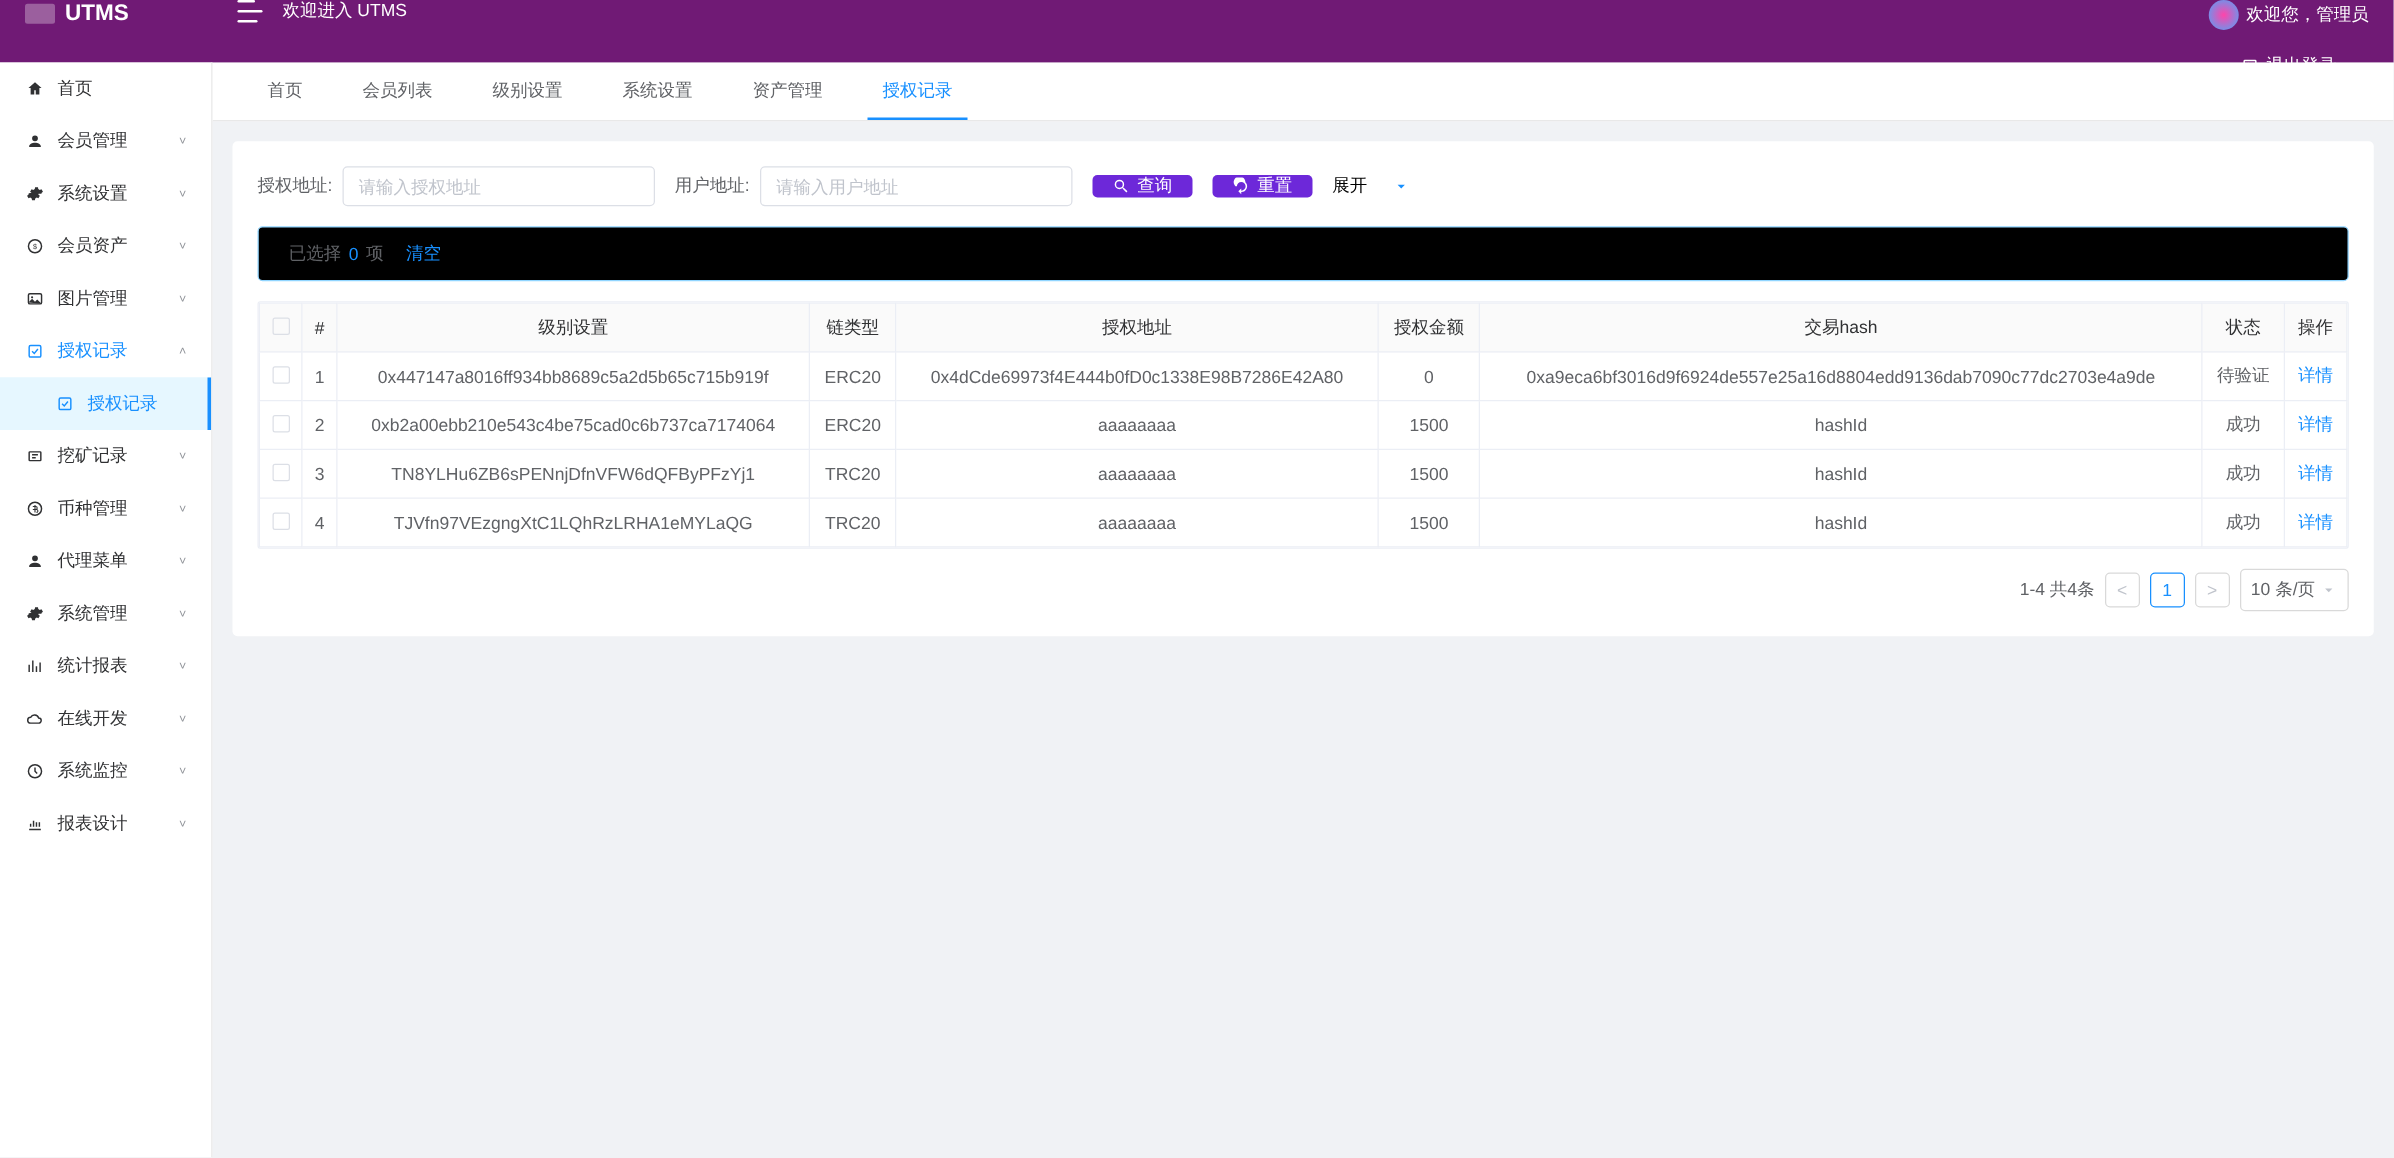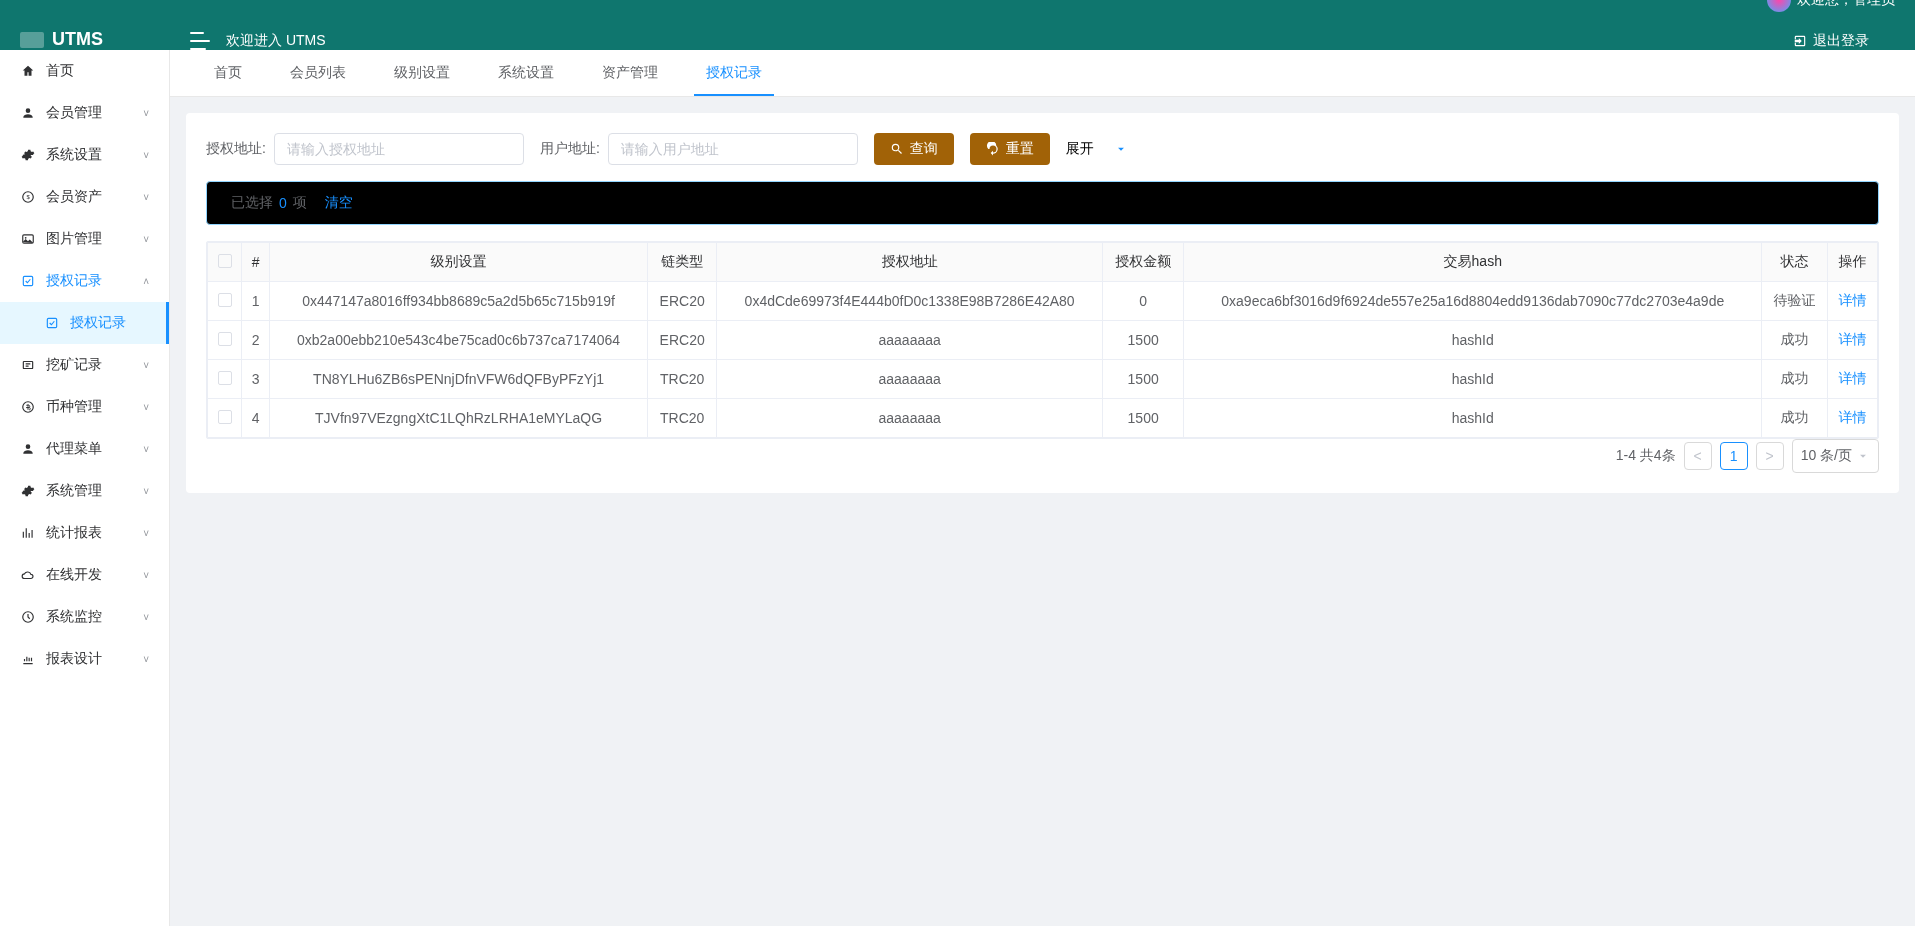--- a/index.html
+++ b/index.html
@@ -1,18 +1,18 @@
 <!DOCTYPE html>
 <html><head>
 <meta charset="utf-8">
 <style>
 * { box-sizing: border-box; margin: 0; padding: 0; }
 body { font-family: -apple-system, BlinkMacSystemFont, "Segoe UI", "PingFang SC", "Microsoft YaHei", sans-serif; font-size: 14px; color: #303133; background: #f0f2f5; }
 
-.header { height: 50px; background: #0f766e; color: #fff; display: flex; align-items: flex-end; padding: 0 20px; }
+.header { height: 50px; background: #701a75; color: #fff; display: flex; align-items: flex-start; padding: 0 20px; }
 .logo-section { width: 150px; display: flex; align-items: center; gap: 8px; }
 .logo-icon { width: 24px; height: 16px; background: rgba(255,255,255,0.3); border-radius: 2px; }
 .logo-text { font-size: 18px; font-weight: 600; }
 .header-left { display: flex; align-items: center; gap: 16px; flex: 1; }
 .menu-toggle { width: 20px; height: 18px; display: flex; flex-direction: column; justify-content: space-between; cursor: pointer; margin-left:20px; }
 .menu-toggle span { height: 2px; background: #fff; border-radius: 1px; }
 .menu-toggle span:nth-child(1){width:70%} .menu-toggle span:nth-child(2){width:100%} .menu-toggle span:nth-child(3){width:80%}
 .header-right { display: flex; align-items: center; gap: 20px; flex-direction: column; }
 .avatar { width: 24px; height: 24px; border-radius: 50%; background: radial-gradient(circle,#f4a,#4af); }
 .header-link { display: flex; align-items: center; gap: 6px; cursor:pointer; }
@@ -34,36 +34,36 @@
 .tab.active::after { content:""; position:absolute; bottom:0; left:12px; right:12px; height:2px; background:#1890ff; }
 
 .content { flex: 1; padding: 16px; overflow: auto; }
 .panel { background: #fff; border-radius: 4px; padding: 20px; }
 
 .search-row { display: flex; align-items: center; gap: 16px; flex-wrap: wrap; }
 .form-item { display: flex; align-items: center; gap: 8px; }
 .form-label { color: #606266; }
 .input { height: 32px; border: 1px solid #dcdfe6; border-radius: 4px; padding: 0 12px; width: 250px; font-size: 14px; color:#606266; }
 .input::placeholder { color: #c0c4cc; }
-.btn { height: 32px; padding: 0 16px; border-radius: 4px; border: none; background: #a16207; color: #fff; cursor: pointer; display: inline-flex; align-items: center; gap: 6px; font-size: 14px; }
+.btn { height: 18px; padding: 0 16px; border-radius: 4px; border: none; background: #6d28d9; color: #fff; cursor: pointer; display: inline-flex; align-items: center; gap: 6px; font-size: 14px; }
 .link-btn { color: #000000; cursor: pointer; display: inline-flex; align-items: center; gap: 20px; }
 
 .alert { margin-top: 16px; background: #000000; border: 1px solid #91d5ff; border-radius: 4px; padding: 12px 24px; display: flex; align-items: center; gap: 6px; color:#606266; }
 .alert .count { color: #1890ff; font-weight:500; }
 .alert .clear { color: #1890ff; margin-left: 12px; cursor:pointer; }
 
 .table-wrap { margin-top: 16px; border: 1px solid #ebeef5; border-radius: 2px; overflow-x: auto; }
 table { width: 100%; border-collapse: collapse; table-layout: auto; }
 th, td { border: 1px solid #ebeef5; padding: 10px 8px; text-align: center; font-size: 14px; white-space: nowrap; }
 th { background: #fafafa; font-weight: 500; color: #303133; }
 td { color: #606266; }
 .checkbox { width: 14px; height: 14px; border: 1px solid #dcdfe6; border-radius: 2px; display:inline-block; cursor:pointer; }
 td .link { color: #1890ff; cursor:pointer; }
 
-.pagination { display: flex; justify-content: flex-end; align-items: center; gap: 8px; color: #606266; }
+.pagination { margin-top: 16px; display: flex; justify-content: flex-end; align-items: center; gap: 8px; color: #606266; }
 .page-btn { min-width: 28px; height: 28px; border: 1px solid #d9d9d9; border-radius: 4px; display:inline-flex; align-items:center; justify-content:center; cursor:pointer; background:#fff; padding:0 6px; }
 .page-btn.active { border-color:#1890ff; color:#1890ff; }
 .page-btn.disabled { color:#c0c4cc; cursor:not-allowed; }
 
 .icon-svg { width:14px; height:14px; fill:currentColor; }
 </style>
 </head>
 <body>
 
 <div class="header">

